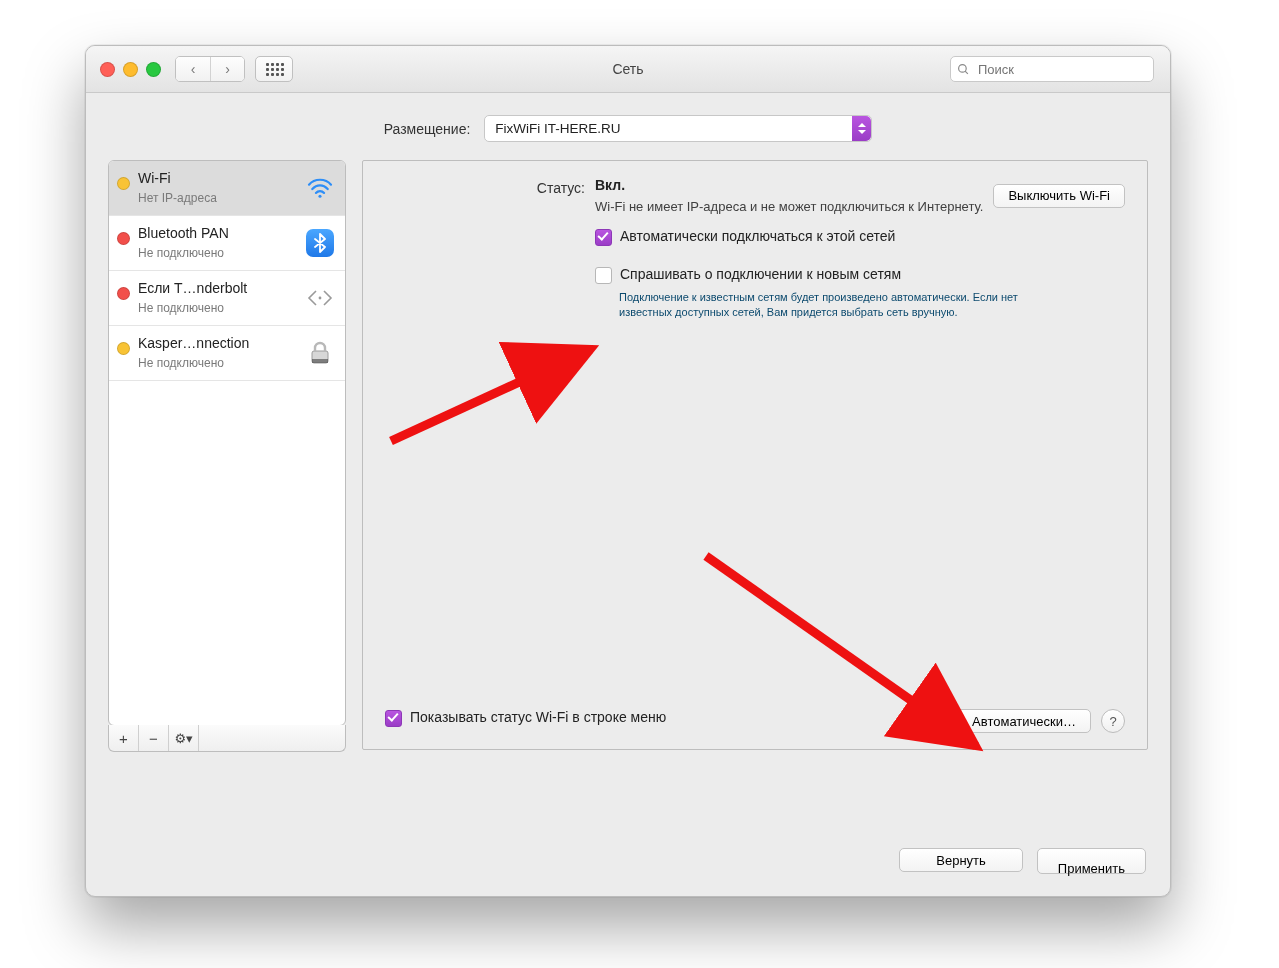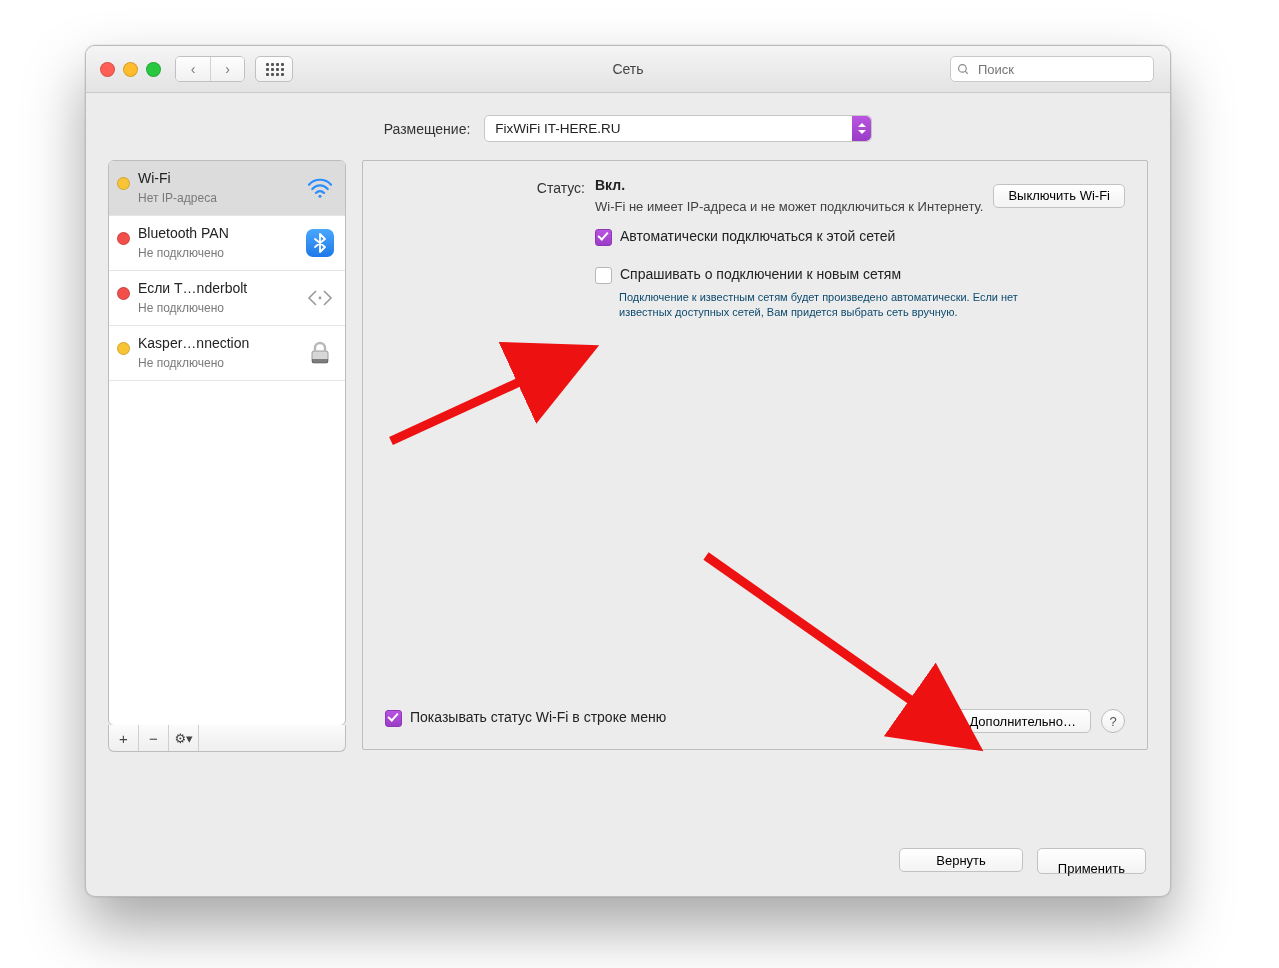--- a/index.html
+++ b/index.html
@@ -232,21 +232,21 @@
           <div class="chk-desc">Подключение к известным сетям будет произведено автоматически. Если нет известных доступных сетей, Вам придется выбрать сеть вручную.</div>
         </div>
           </div>
 
         <div class="bottom-row">
           <label class="chk" style="margin-top:0">
             <span class="chkbox checked"></span>
             <span>Показывать статус Wi-Fi в строке меню</span>
           </label>
           <div style="margin-left:auto;display:flex;align-items:center;">
-            <button class="mac-btn">Дополнительно…</button>
+            <button class="mac-btn">Автоматически…</button>
             <div class="help">?</div>
           </div>
         </div>
 
       </div>
     </div>
 
     <div class="footer">
       <button class="mac-btn" style="padding:0 36px">Вернуть</button>
       <button class="mac-btn" style="padding:12px 20px">Применить</button>

